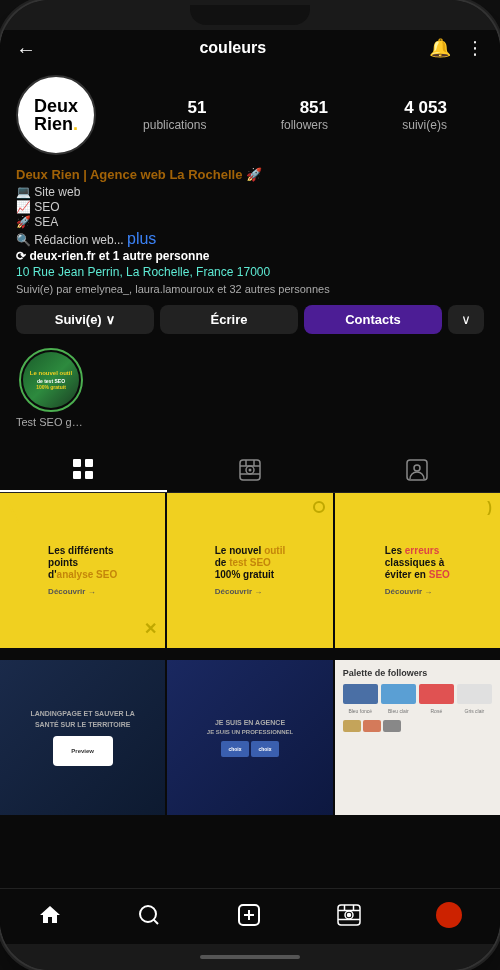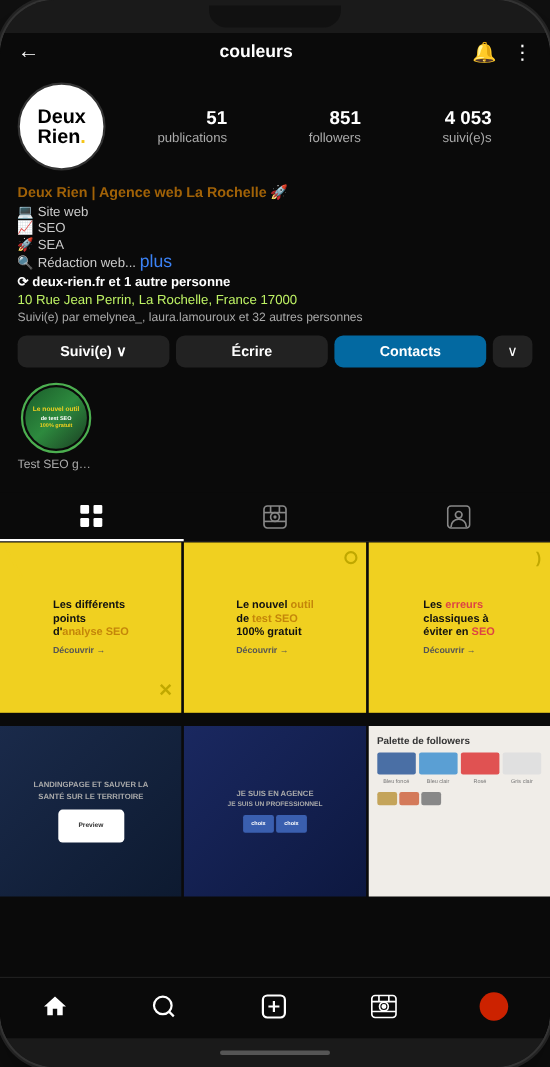--- a/index.html
+++ b/index.html
@@ -155,21 +155,21 @@
       color: #3b82f6;
       font-size: 16px;
     }
     .bio-link-line {
       color: #fff;
       font-size: 12px;
       font-weight: 600;
       margin-bottom: 2px;
     }
     .bio-location {
-      color: #bef264;
+      color: #5eead4;
       font-size: 12px;
       margin-bottom: 4px;
     }
     .bio-followed {
       color: #aaa;
       font-size: 11px;
       margin-bottom: 10px;
     }
     
     .action-buttons {
@@ -198,21 +198,21 @@
       color: #fff;
       border: none;
       border-radius: 8px;
       padding: 7px 0;
       font-size: 13px;
       font-weight: 600;
       cursor: pointer;
     }
     .btn-contacts {
       flex: 1;
-      background: #0369a1;
+      background: #4c1d95;
       color: #fff;
       border: none;
       border-radius: 8px;
       padding: 7px 0;
       font-size: 13px;
       font-weight: 600;
       cursor: pointer;
     }
     .btn-more {
       width: 36px;

